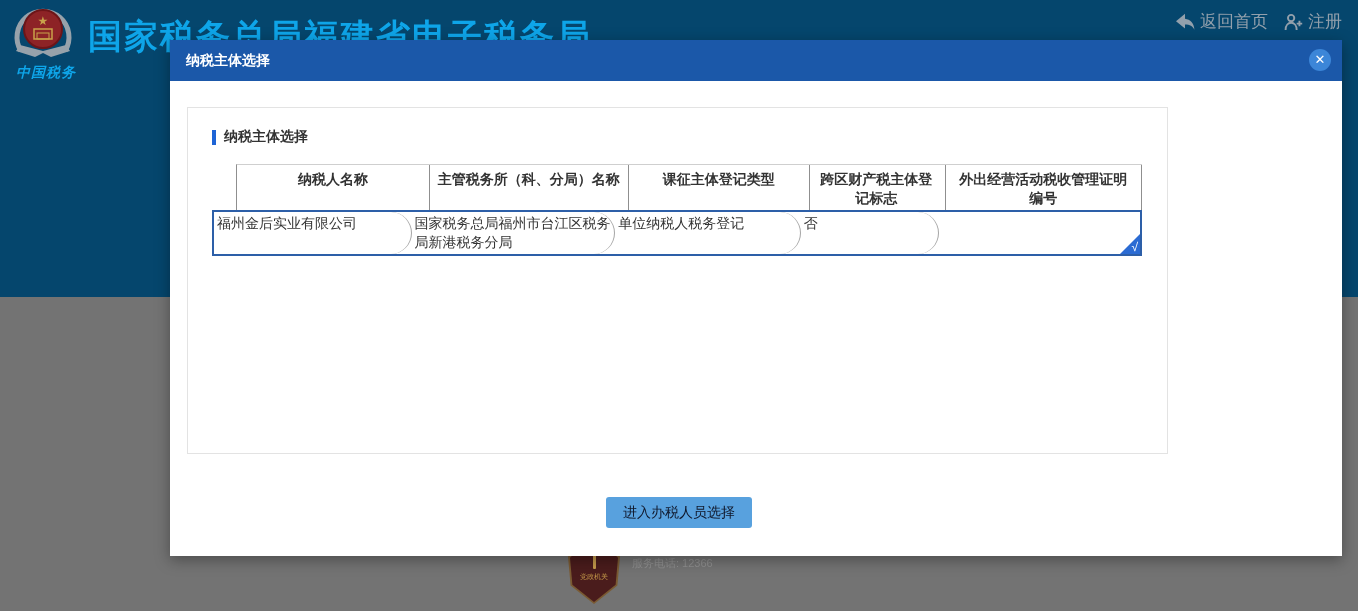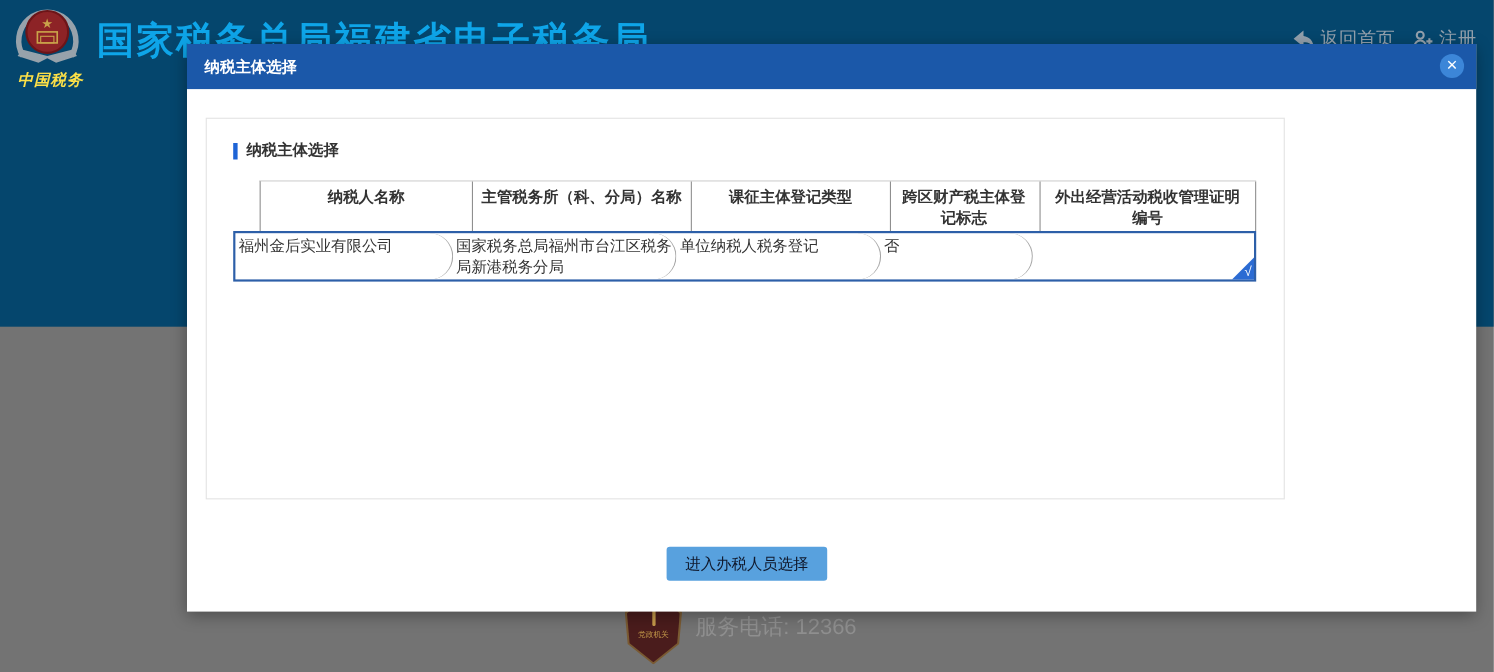--- a/index.html
+++ b/index.html
@@ -3,39 +3,39 @@
 <meta charset="utf-8">
 <style>
   * { margin:0; padding:0; box-sizing:border-box; }
   html,body { width:1358px; height:611px; overflow:hidden;
     font-family:"Liberation Sans","DejaVu Sans",sans-serif; }
   body { position:relative; background:#737373; }
 
   
   .banner { position:absolute; left:0; top:0; width:1358px; height:297px; background:#05466d; }
   .logo-wrap { position:absolute; left:8px; top:1px; width:76px; }
-  .logo-text { margin-top:1px; text-align:center; color:#fde047;
+  .logo-text { margin-top:1px; text-align:center; color:#0ea5e9;
     font-family:"Liberation Serif","DejaVu Serif",serif; font-style:italic; font-weight:bold;
     font-size:14px; letter-spacing:1px; white-space:nowrap; }
   .site-title { position:absolute; left:88px; top:14px; font-size:34px; font-weight:bold;
     color:#0ea5e9; letter-spacing:2px; white-space:nowrap; }
   .top-nav { position:absolute; right:16px; top:10px; display:flex; align-items:center; gap:16px;
-    color:#93a0ac; font-size:17px;margin-top:14px; }
+    color:#93a0ac; font-size:17px; }
   .nav-link { display:flex; align-items:center; gap:5px; cursor:pointer; }
 
   
   .gov-badge { position:absolute; left:568px; top:546px; width:52px; height:58px; z-index:1;
     clip-path:polygon(50% 0,85% 5%,100% 18%,95% 68%,50% 100%,5% 68%,0 18%,15% 5%);
     background:#7a5a32; }
   .gov-badge-inner { position:absolute; left:2px; top:2px; right:2px; bottom:2px;
     clip-path:polygon(50% 0,85% 5%,100% 18%,95% 68%,50% 100%,5% 68%,0 18%,15% 5%);
     background:#4a1c1c; display:flex; flex-direction:column; align-items:center; }
   .torch { width:3px; height:14px; background:#c59a4a; margin-top:7px; border-radius:1px; }
   .gov-badge-label { color:#c59a4a; font-size:7px; margin-top:3px; white-space:nowrap; }
-  .service-phone { position:absolute; left:632px; top:556px; z-index:1; color:#8f8f8f; font-size:20px; }
+  .service-phone { position:absolute; left:632px; top:556px; z-index:1; color:#8f8f8f; font-size:11px; }
 
   
   .modal { position:absolute; left:170px; top:40px; width:1172px; height:516px; background:#fff;
     z-index:10; box-shadow:0 4px 14px rgba(0,0,0,0.35); }
   .modal-titlebar { height:41px; background:#1b58a9; position:relative; }
   .modal-title { color:#fff; font-size:14px; font-weight:bold; line-height:41px; padding-left:16px; }
   .modal-close { position:absolute; right:11px; top:9px; width:22px; height:22px; border-radius:50%;
     background:#3c86d8; color:#fff; font-size:13px; font-weight:bold; text-align:center;
     line-height:22px; cursor:pointer; }
 

